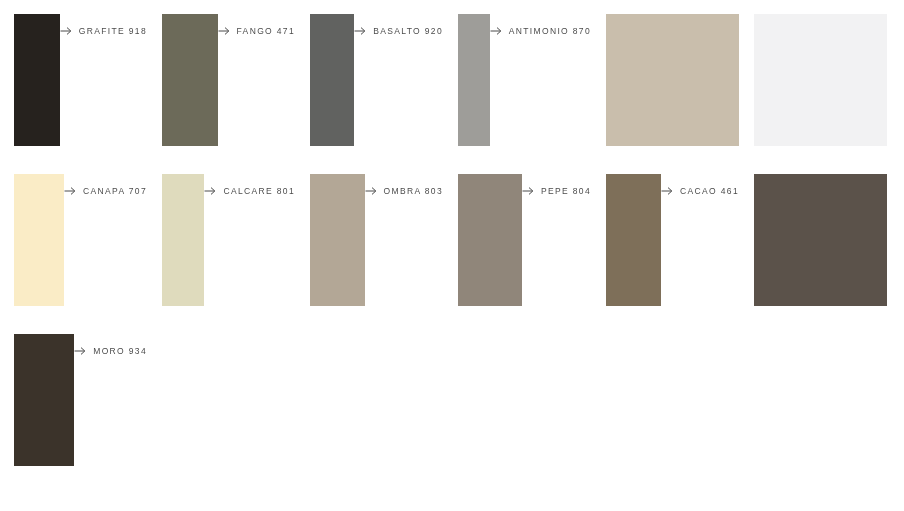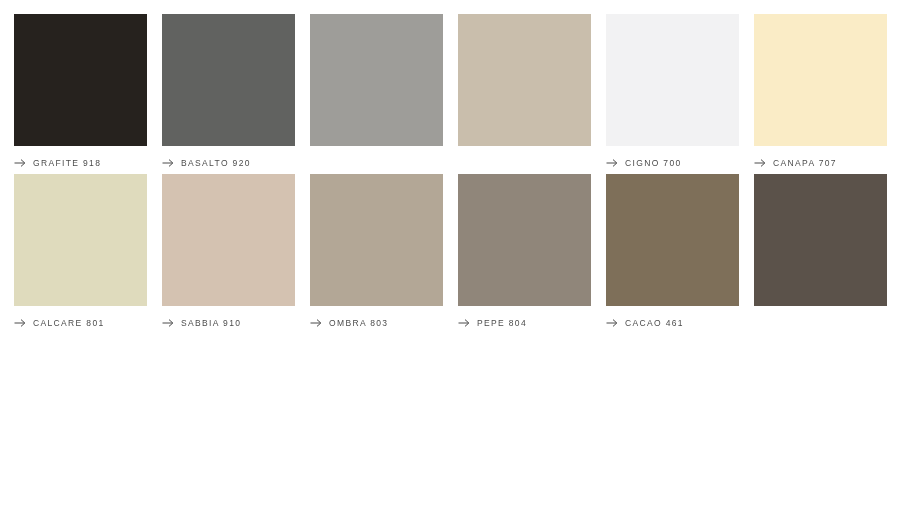--- a/index.html
+++ b/index.html
@@ -19,21 +19,21 @@
     grid-template-columns: repeat(6, 146px);
     grid-auto-rows: 160px;
     column-gap: 2px;
     row-gap: 0px;
     padding: 14px 0 0 14px;
     box-sizing: border-box;
   }
   .swatch-cell {
     width: 133px;
     display: flex;
-    flex-direction: column;
+    flex-direction: row;
     justify-content: flex-start;
   }
   .swatch-chip {
     width: 133px;
     height: 132px;
     display: block;
   }
   .swatch-label-row {
     display: flex;
     align-items: center;
@@ -71,48 +71,60 @@
         <span class="arrow-icon">
           <svg width="12" height="10" viewBox="0 0 12 10" aria-hidden="true">
             <line x1="0.5" y1="5" x2="10.5" y2="5" stroke="#4b4b4b" stroke-width="1"></line>
             <polyline points="7,1.6 10.8,5 7,8.4" fill="none" stroke="#4b4b4b" stroke-width="1"></polyline>
           </svg>
         </span>
         <span class="swatch-label">GRAFITE 918</span>
       </div>
     </div>
     <div class="swatch-cell">
+      <div class="swatch-chip" style="background-color: rgb(108, 106, 89);"></div>
+      <div class="swatch-label-row">
+        <span class="arrow-icon">
+          <svg width="12" height="10" viewBox="0 0 12 10" aria-hidden="true">
+            <line x1="0.5" y1="5" x2="10.5" y2="5" stroke="#4b4b4b" stroke-width="1"></line>
+            <polyline points="7,1.6 10.8,5 7,8.4" fill="none" stroke="#4b4b4b" stroke-width="1"></polyline>
+          </svg>
+        </span>
+        <span class="swatch-label">FANGO 471</span>
+      </div>
+    </div>
+    <div class="swatch-cell">
       <div class="swatch-chip" style="background-color: rgb(97, 98, 96);"></div>
       <div class="swatch-label-row">
         <span class="arrow-icon">
           <svg width="12" height="10" viewBox="0 0 12 10" aria-hidden="true">
             <line x1="0.5" y1="5" x2="10.5" y2="5" stroke="#4b4b4b" stroke-width="1"></line>
             <polyline points="7,1.6 10.8,5 7,8.4" fill="none" stroke="#4b4b4b" stroke-width="1"></polyline>
           </svg>
         </span>
         <span class="swatch-label">BASALTO 920</span>
       </div>
     </div>
     <div class="swatch-cell">
       <div class="swatch-chip" style="background-color: rgb(158, 157, 153);"></div>
-    </div>
-    <div class="swatch-cell">
-      <div class="swatch-chip" style="background-color: rgb(201, 190, 172);"></div>
-    </div>
-    <div class="swatch-cell">
-      <div class="swatch-chip" style="background-color: rgb(242, 242, 243);"></div>
       <div class="swatch-label-row">
         <span class="arrow-icon">
           <svg width="12" height="10" viewBox="0 0 12 10" aria-hidden="true">
             <line x1="0.5" y1="5" x2="10.5" y2="5" stroke="#4b4b4b" stroke-width="1"></line>
             <polyline points="7,1.6 10.8,5 7,8.4" fill="none" stroke="#4b4b4b" stroke-width="1"></polyline>
           </svg>
         </span>
-        <span class="swatch-label">CIGNO 700</span>
+        <span class="swatch-label">ANTIMONIO 870</span>
       </div>
+    </div>
+    <div class="swatch-cell">
+      <div class="swatch-chip" style="background-color: rgb(201, 190, 172);"></div>
+    </div>
+    <div class="swatch-cell">
+      <div class="swatch-chip" style="background-color: rgb(242, 242, 243);"></div>
     </div>
     <div class="swatch-cell">
       <div class="swatch-chip" style="background-color: rgb(250, 236, 198);"></div>
       <div class="swatch-label-row">
         <span class="arrow-icon">
           <svg width="12" height="10" viewBox="0 0 12 10" aria-hidden="true">
             <line x1="0.5" y1="5" x2="10.5" y2="5" stroke="#4b4b4b" stroke-width="1"></line>
             <polyline points="7,1.6 10.8,5 7,8.4" fill="none" stroke="#4b4b4b" stroke-width="1"></polyline>
           </svg>
         </span>
@@ -122,32 +134,20 @@
     <div class="swatch-cell">
       <div class="swatch-chip" style="background-color: rgb(223, 219, 189);"></div>
       <div class="swatch-label-row">
         <span class="arrow-icon">
           <svg width="12" height="10" viewBox="0 0 12 10" aria-hidden="true">
             <line x1="0.5" y1="5" x2="10.5" y2="5" stroke="#4b4b4b" stroke-width="1"></line>
             <polyline points="7,1.6 10.8,5 7,8.4" fill="none" stroke="#4b4b4b" stroke-width="1"></polyline>
           </svg>
         </span>
         <span class="swatch-label">CALCARE 801</span>
-      </div>
-    </div>
-    <div class="swatch-cell">
-      <div class="swatch-chip" style="background-color: rgb(212, 194, 177);"></div>
-      <div class="swatch-label-row">
-        <span class="arrow-icon">
-          <svg width="12" height="10" viewBox="0 0 12 10" aria-hidden="true">
-            <line x1="0.5" y1="5" x2="10.5" y2="5" stroke="#4b4b4b" stroke-width="1"></line>
-            <polyline points="7,1.6 10.8,5 7,8.4" fill="none" stroke="#4b4b4b" stroke-width="1"></polyline>
-          </svg>
-        </span>
-        <span class="swatch-label">SABBIA 910</span>
       </div>
     </div>
     <div class="swatch-cell">
       <div class="swatch-chip" style="background-color: rgb(179, 167, 150);"></div>
       <div class="swatch-label-row">
         <span class="arrow-icon">
           <svg width="12" height="10" viewBox="0 0 12 10" aria-hidden="true">
             <line x1="0.5" y1="5" x2="10.5" y2="5" stroke="#4b4b4b" stroke-width="1"></line>
             <polyline points="7,1.6 10.8,5 7,8.4" fill="none" stroke="#4b4b4b" stroke-width="1"></polyline>
           </svg>
@@ -175,13 +175,25 @@
             <line x1="0.5" y1="5" x2="10.5" y2="5" stroke="#4b4b4b" stroke-width="1"></line>
             <polyline points="7,1.6 10.8,5 7,8.4" fill="none" stroke="#4b4b4b" stroke-width="1"></polyline>
           </svg>
         </span>
         <span class="swatch-label">CACAO 461</span>
       </div>
     </div>
     <div class="swatch-cell">
       <div class="swatch-chip" style="background-color: rgb(91, 82, 74);"></div>
     </div>
+    <div class="swatch-cell">
+      <div class="swatch-chip" style="background-color: rgb(59, 51, 42);"></div>
+      <div class="swatch-label-row">
+        <span class="arrow-icon">
+          <svg width="12" height="10" viewBox="0 0 12 10" aria-hidden="true">
+            <line x1="0.5" y1="5" x2="10.5" y2="5" stroke="#4b4b4b" stroke-width="1"></line>
+            <polyline points="7,1.6 10.8,5 7,8.4" fill="none" stroke="#4b4b4b" stroke-width="1"></polyline>
+          </svg>
+        </span>
+        <span class="swatch-label">MORO 934</span>
+      </div>
+    </div>
   </div>
 
 </body></html>

